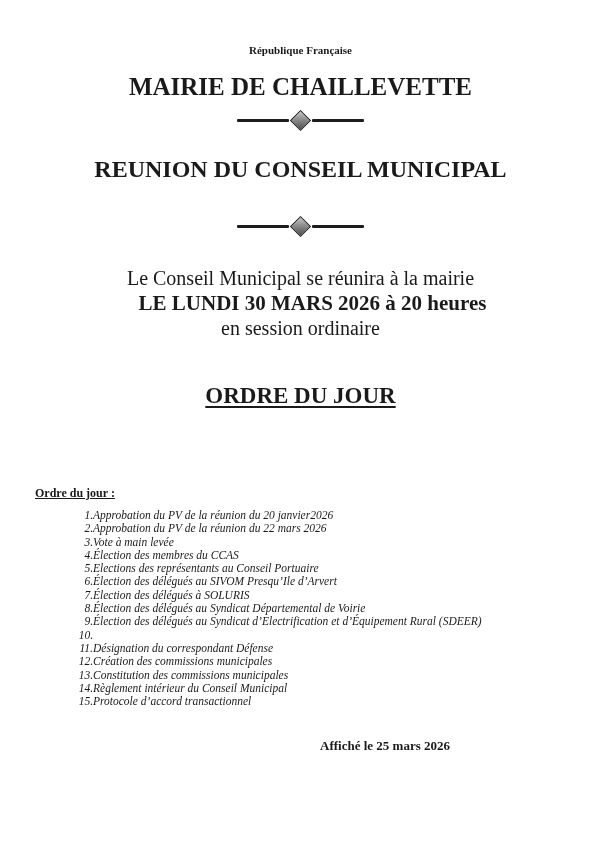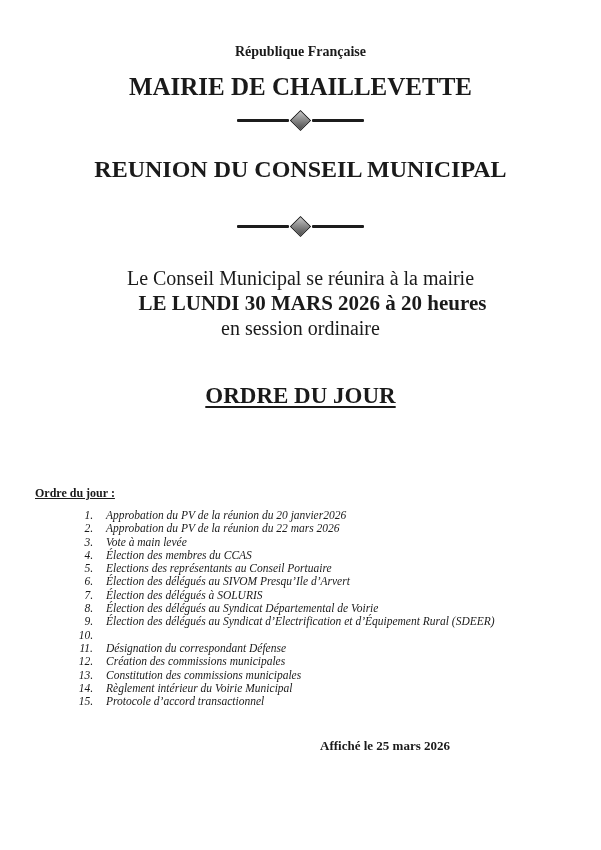--- a/index.html
+++ b/index.html
@@ -17,21 +17,21 @@
     overflow: hidden;
   }
   .centered {
     position: absolute;
     left: 0;
     right: 0;
     text-align: center;
   }
   .republique {
     top: 44px;
-    font-size: 14px;
+    font-size: 11px;
     font-weight: bold;
   }
   .mairie-title {
     top: 73px;
     font-size: 25px;
     font-weight: bold;
   }
   .reunion-title {
     top: 156px;
     font-size: 24px;
@@ -98,21 +98,20 @@
   }
   .agenda-row {
     display: flex;
   }
   .agenda-row .num {
     width: 93px;
     text-align: right;
     flex: 0 0 auto;
   }
   .agenda-row .txt {
-    margin-left: 13px;
   }
   .posted-date {
     position: absolute;
     top: 738px;
     left: 320px;
     font-size: 13px;
     font-weight: bold;
   }
 </style>
 </head>
@@ -209,21 +208,21 @@
         <span class="txt">Création des commissions municipales</span>
       </div>
 
       <div class="agenda-row">
         <span class="num">13.</span>
         <span class="txt">Constitution des commissions municipales</span>
       </div>
 
       <div class="agenda-row">
         <span class="num">14.</span>
-        <span class="txt">Règlement intérieur du Voirie Municipal</span>
+        <span class="txt">Règlement intérieur du Conseil Municipal</span>
       </div>
 
       <div class="agenda-row">
         <span class="num">15.</span>
         <span class="txt">Protocole d’accord transactionnel</span>
       </div>
 
     </div>
 
   <div class="posted-date">Affiché le 25 mars 2026</div>

